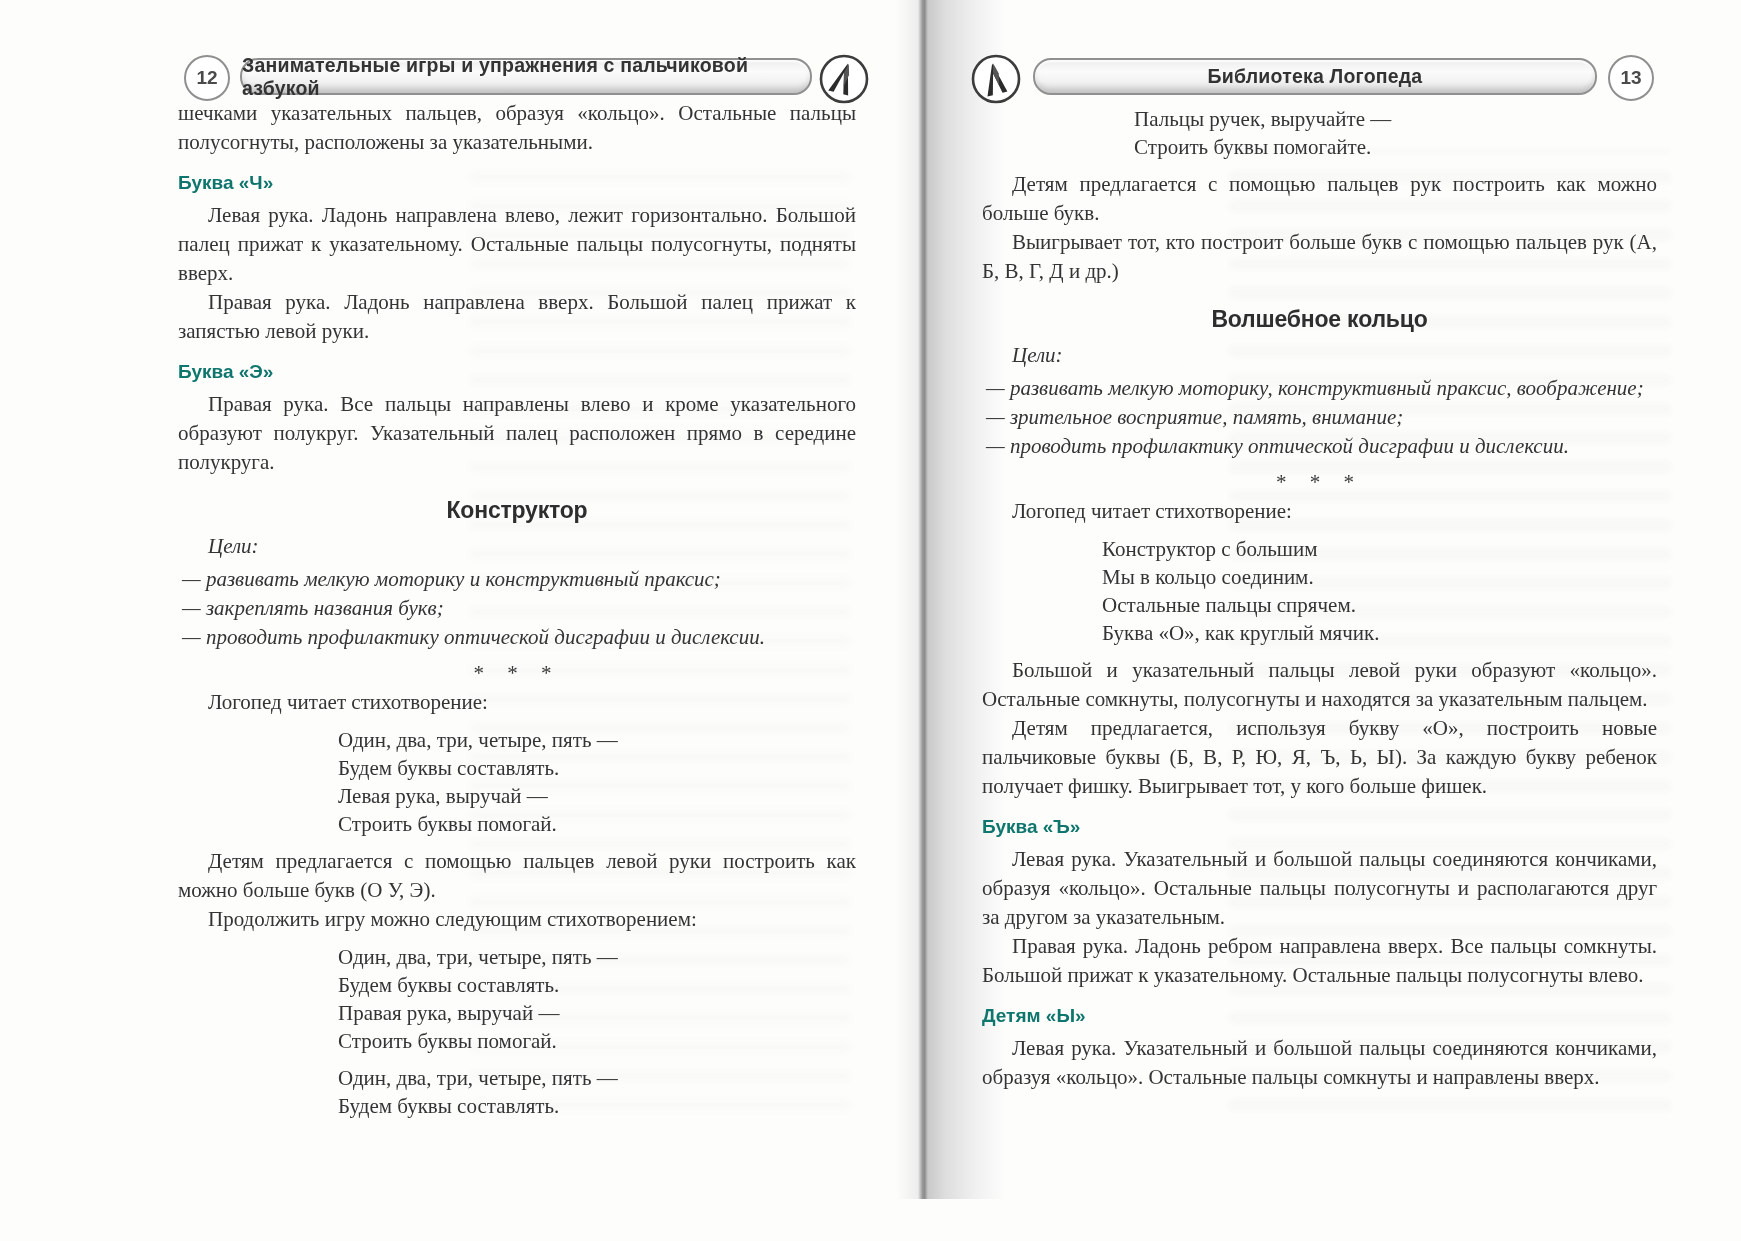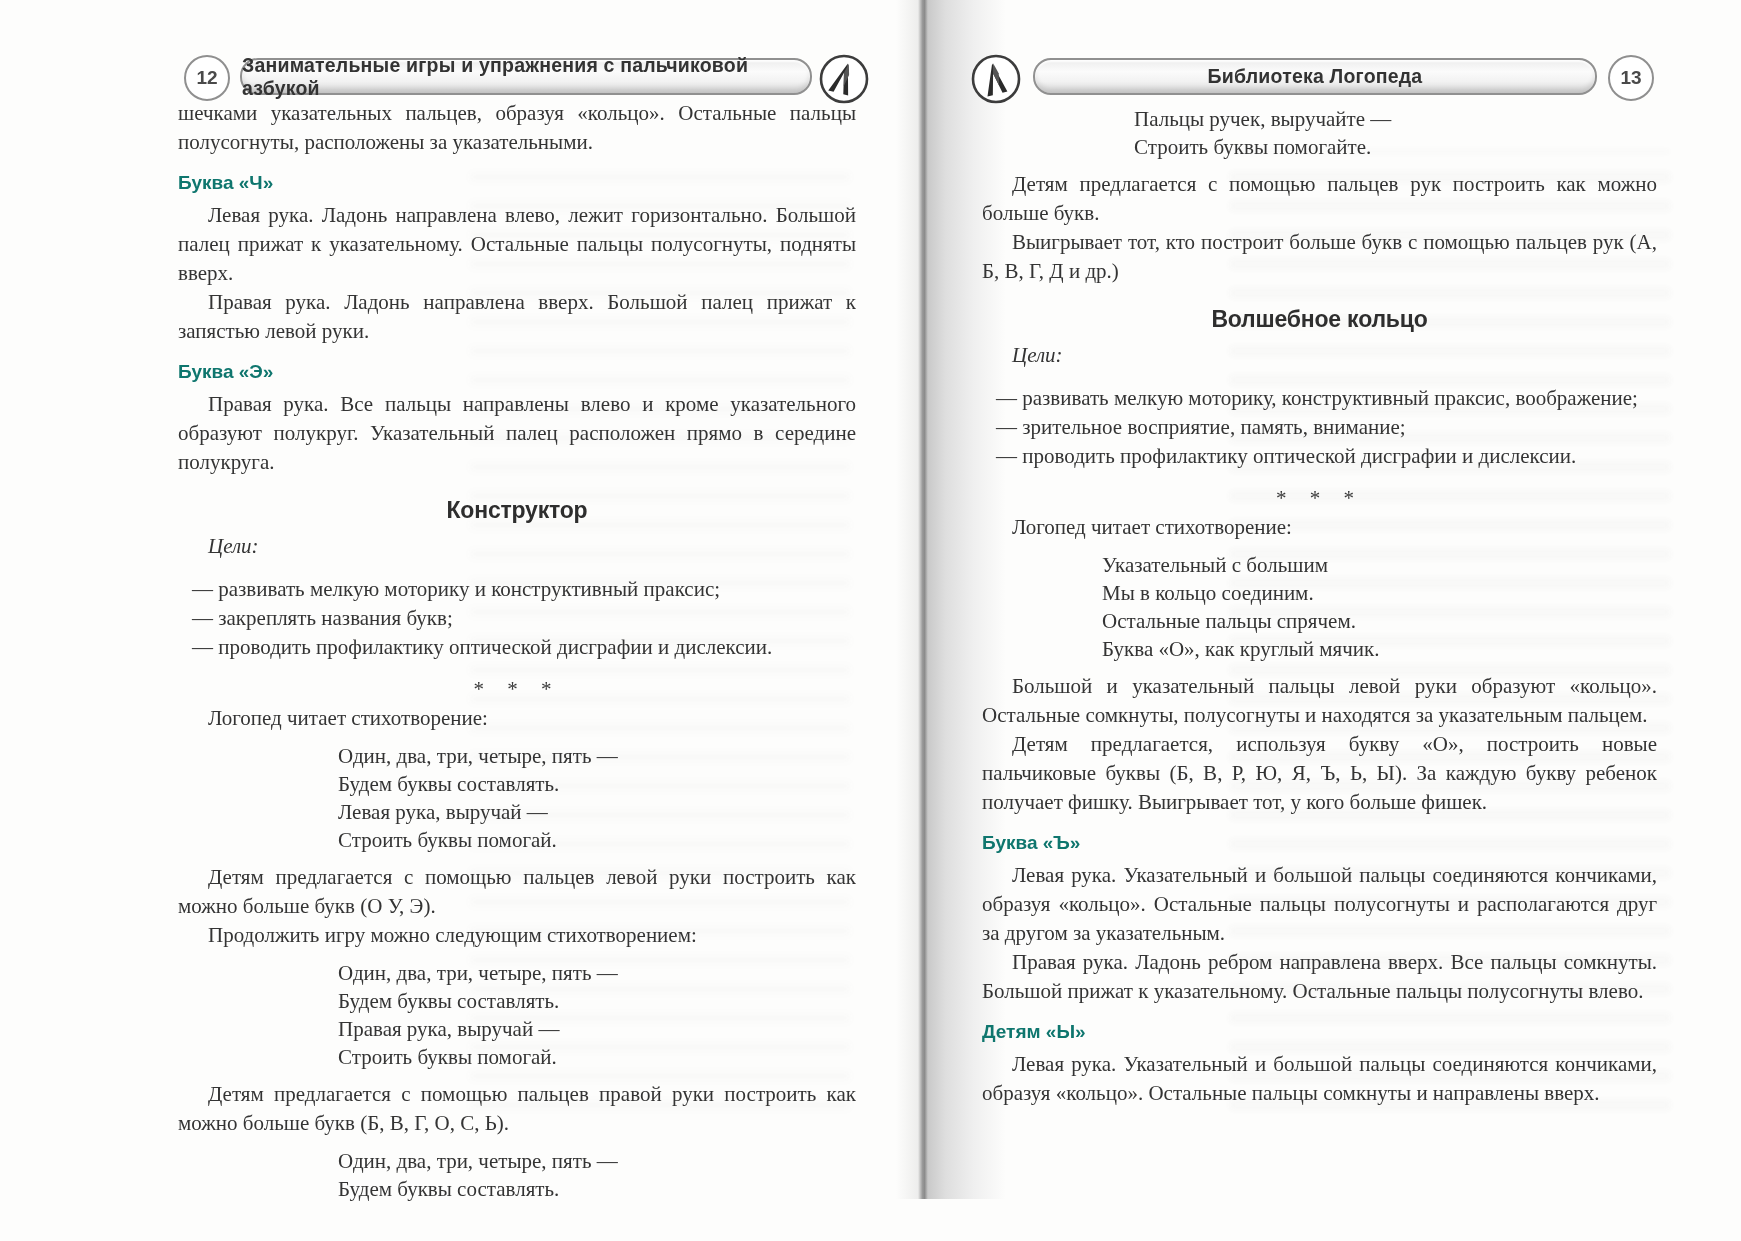--- a/index.html
+++ b/index.html
@@ -48,21 +48,21 @@
   .content p.italic{font-style:italic;}
   .lead{}
   .h2{
     font-family:"Liberation Sans", sans-serif;font-weight:bold;font-size:23px;line-height:26px;
     margin:20px 0 9px;color:#2e2e2e;text-align:center;letter-spacing:-.2px;
   }
   .h3{
     font-family:"Liberation Sans", sans-serif;font-weight:bold;font-size:19px;line-height:22px;
     margin:15px 0 7px;color:#0f766e;text-align:left;
   }
-  .dash-list{margin:14px;}
+  .dash-list{margin:4px;font-style:italic;}
   .dash-item{padding-left:32px;text-indent:-32px;line-height:29px;text-align:justify;}
   .stars{text-align:center;letter-spacing:9px;font-size:21px;line-height:26px;margin:8px 0 2px;color:#3a3a3a;}
   .poem{margin:9px 0;text-align:left;}
   .poem-line{line-height:28px;}
 
   
   .bleed{
     position:absolute;pointer-events:none;
     background:repeating-linear-gradient(0deg, rgba(110,110,110,.05) 0 10px, rgba(0,0,0,0) 10px 29px);
     filter:blur(3px);
@@ -134,21 +134,20 @@
         <div class="poem-line">Строить буквы помогай.</div>
       </div>
       <p>Детям предлагается с помощью пальцев левой руки построить как можно больше букв (О У, Э).</p>
       <p>Продолжить игру можно следующим стихотворением:</p>
       <div class="poem" style="padding-left: 160px;">
         <div class="poem-line">Один, два, три, четыре, пять —</div>
         <div class="poem-line">Будем буквы составлять.</div>
         <div class="poem-line">Правая рука, выручай —</div>
         <div class="poem-line">Строить буквы помогай.</div>
       </div>
-      <p>Детям предлагается с помощью пальцев правой руки построить как можно больше букв (Б, В, Г, О, С, Ь).</p>
       <div class="poem" style="padding-left: 160px;">
         <div class="poem-line">Один, два, три, четыре, пять —</div>
         <div class="poem-line">Будем буквы составлять.</div>
       </div>
     </div>
   <div class="content" id="right-content" style="left:982px;top:96px;width:675px;">
       <div class="poem" style="padding-left: 152px;">
         <div class="poem-line">Пальцы ручек, выручайте —</div>
         <div class="poem-line">Строить буквы помогайте.</div>
       </div>
@@ -157,21 +156,21 @@
       <div class="h2">Волшебное кольцо</div>
       <p class="italic">Цели:</p>
       <div class="dash-list">
         <div class="dash-item">— развивать мелкую моторику, конструктивный праксис, воображение;</div>
         <div class="dash-item">— зрительное восприятие, память, внимание;</div>
         <div class="dash-item">— проводить профилактику оптической дисграфии и дислексии.</div>
       </div>
       <div class="stars">* * *</div>
       <p>Логопед читает стихотворение:</p>
       <div class="poem" style="padding-left: 120px;">
-        <div class="poem-line">Указательный с большим</div>
+        <div class="poem-line">Конструктор с большим</div>
         <div class="poem-line">Мы в кольцо соединим.</div>
         <div class="poem-line">Остальные пальцы спрячем.</div>
         <div class="poem-line">Буква «О», как круглый мячик.</div>
       </div>
       <p>Большой и указательный пальцы левой руки образуют «кольцо». Остальные сомкнуты, полусогнуты и находятся за указательным пальцем.</p>
       <p>Детям предлагается, используя букву «О», построить новые пальчиковые буквы (Б, В, Р, Ю, Я, Ъ, Ь, Ы). За каждую букву ребенок получает фишку. Выигрывает тот, у кого больше фишек.</p>
       <div class="h3">Буква «Ъ»</div>
       <p><span class="lead">Левая рука. </span>Указательный и большой пальцы соединяются кончиками, образуя «кольцо». Остальные пальцы полусогнуты и располагаются друг за другом за указательным.</p>
       <p><span class="lead">Правая рука. </span>Ладонь ребром направлена вверх. Все пальцы сомкнуты. Большой прижат к указательному. Остальные пальцы полусогнуты влево.</p>
       <div class="h3">Детям «Ы»</div>

